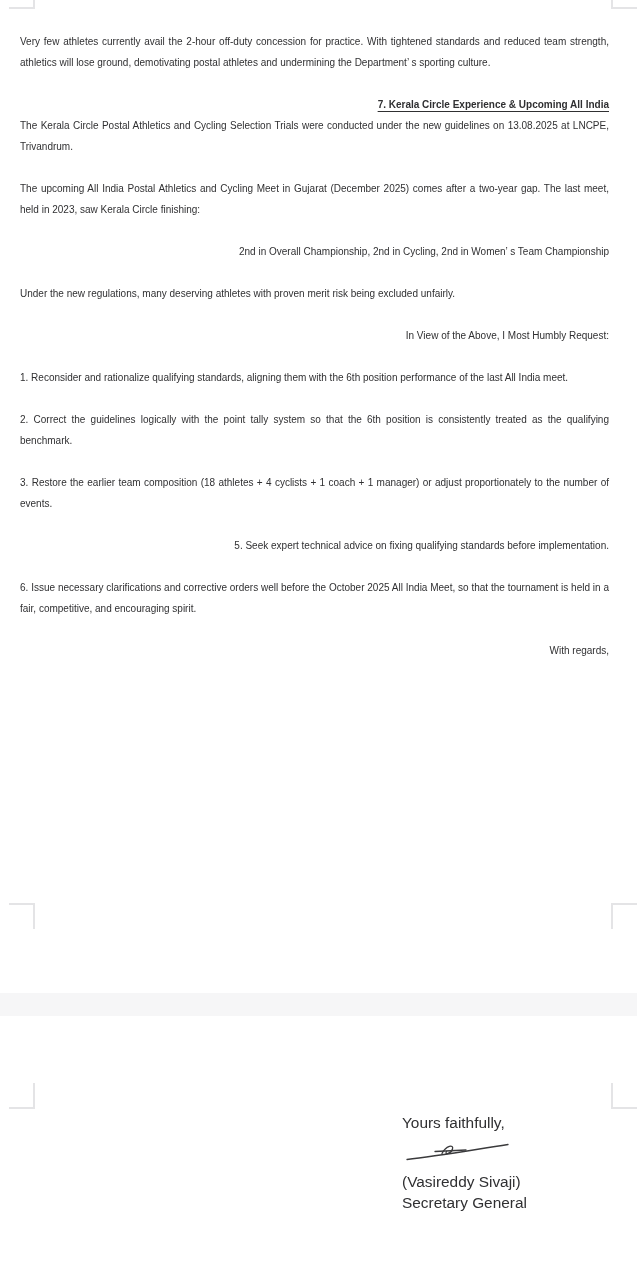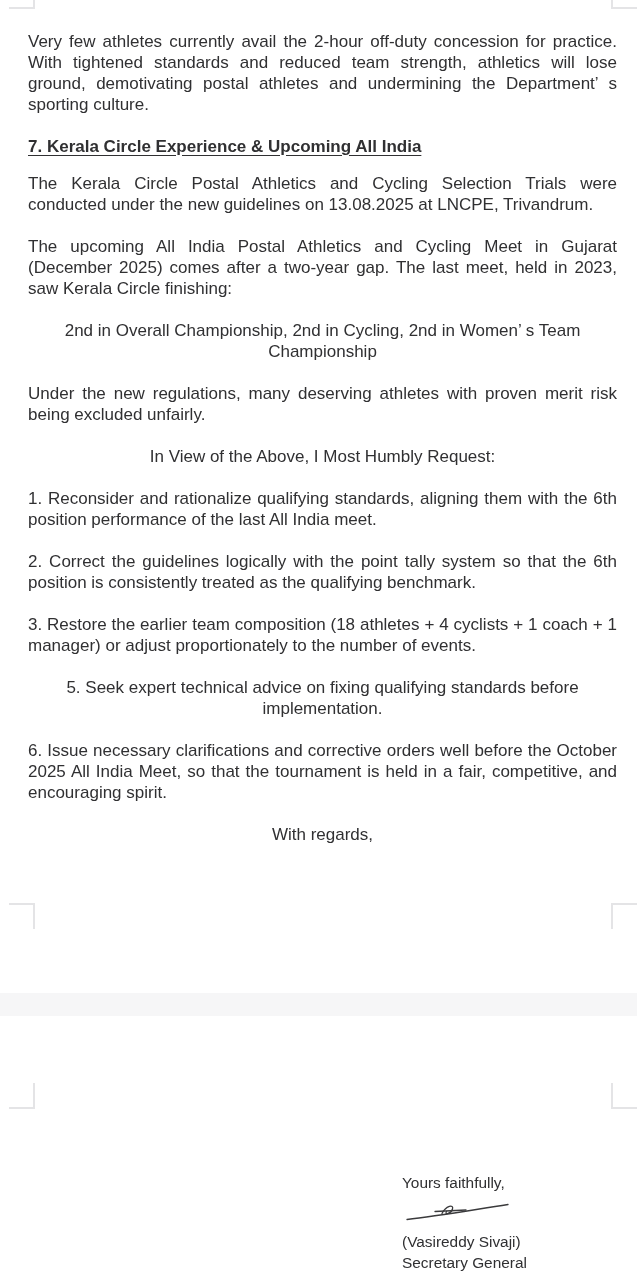--- a/index.html
+++ b/index.html
@@ -10,48 +10,48 @@
   }
   html,body{margin:0;padding:0;}
   body{
     width:637px;height:1280px;position:relative;overflow:hidden;
     background:var(--page_bg);
     font-family:"Liberation Sans","DejaVu Sans",sans-serif;
     color:var(--text);
     -webkit-font-smoothing:antialiased;
   }
   .doc{
-    position:absolute;left:28px;top:31px;width:589px;
-    font-size:17px;line-height:21px;
+    position:absolute;left:20px;top:31px;width:589px;
+    font-size:10px;line-height:21px;
   }
   .doc p{margin:0 0 21px 0;text-align:justify;}
-  .doc p.single{text-align:center;}
+  .doc p.single{text-align:right;}
   .doc p.heading{
     font-weight:700;
     text-decoration:underline;
     text-underline-offset:3px;
-    margin-bottom:16px;
-    text-align:left;
+    margin-bottom:0;
+    text-align:right;
   }
   
   .page-band{
     position:absolute;left:0;top:993px;width:637px;height:23px;
     background:var(--band);
   }
   
   .cm{position:absolute;width:24px;height:25px;border:0 solid var(--marks);}
   .cm-tl{left:9px;top:-18px;border-right-width:2px;border-bottom-width:2px;}
   .cm-tr{left:611px;top:-18px;border-left-width:2px;border-bottom-width:2px;}
   .cm-ml{left:9px;top:903px;height:24px;border-top-width:2px;border-right-width:2px;}
   .cm-mr{left:611px;top:903px;height:24px;border-top-width:2px;border-left-width:2px;}
   .cm-bl{left:9px;top:1083px;height:24px;border-bottom-width:2px;border-right-width:2px;}
   .cm-br{left:611px;top:1083px;height:24px;border-bottom-width:2px;border-left-width:2px;}
   
   .sig{
-    position:absolute;left:402px;top:1172px;
+    position:absolute;left:402px;top:1112px;
     font-size:15.4px;line-height:21px;
   }
   .sig .scribble{display:block;margin:7px 0 9px 2px;}
   .sig .name-line{white-space:nowrap;}
 </style>
 </head>
 <body>
 
 <div class="cm cm-tl"></div>
 <div class="cm cm-tr"></div>

